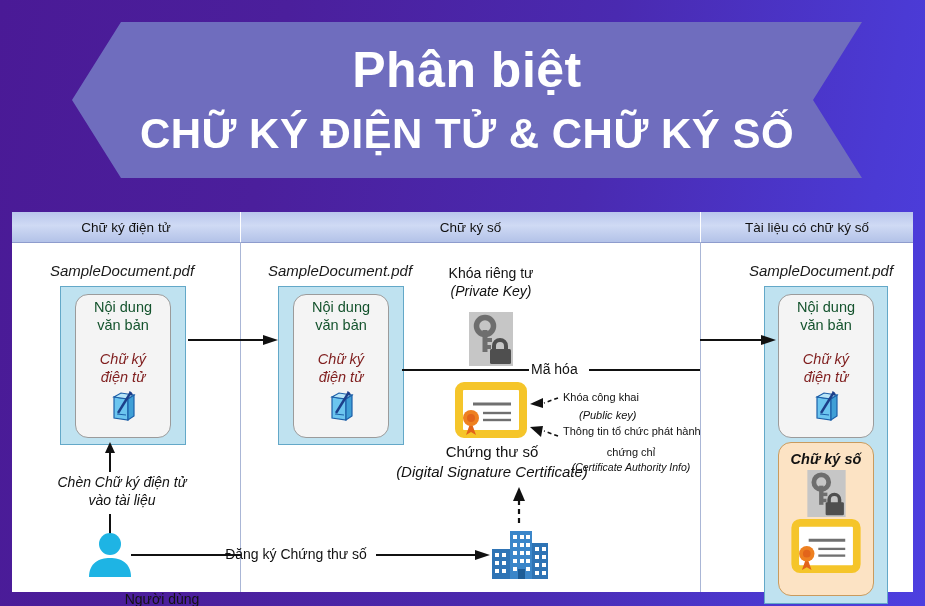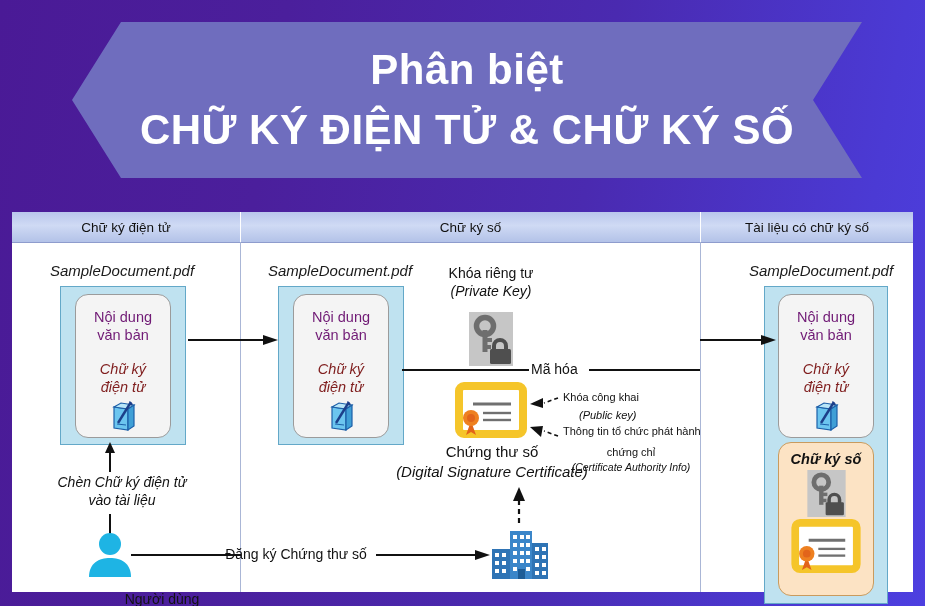--- a/index.html
+++ b/index.html
@@ -10,21 +10,21 @@
     position:relative;
   }
   
   #banner{
     position:absolute;left:72px;top:22px;width:790px;height:156px;
     background:#6f6dbe;
     clip-path:polygon(6.2% 0%,100% 0%,93.8% 50%,100% 100%,6.2% 100%,0% 50%);
     display:flex;flex-direction:column;align-items:center;justify-content:center;
     color:#ffffff;text-align:center;
   }
-  #banner .l1{font-size:42px;font-weight:bold;letter-spacing:.5px;line-height:1;margin-bottom:18px;}
+  #banner .l1{font-size:50px;font-weight:bold;letter-spacing:.5px;line-height:1;margin-bottom:18px;}
   #banner .l2{font-size:42px;font-weight:bold;letter-spacing:.5px;line-height:1;}
   
   #panel{
     position:absolute;left:12px;top:212px;width:901px;height:380px;
     background:#ffffff;
   }
   .colhdr{
     position:absolute;top:0;height:30px;
     background:linear-gradient(to bottom,#b9c6ec 0%,#cfdaf4 45%,#b3c2e8 100%);
     border-bottom:1px solid #8e9ccd;
@@ -38,21 +38,21 @@
     position:absolute;font-style:italic;font-size:15px;color:#1a1a1a;
     white-space:nowrap;
   }
   .doccard{
     position:absolute;background:#bfe2f0;border:1px solid #63a8c8;
   }
   .docinner{
     position:absolute;background:#f4f4f4;border:1px solid #9b9b9b;border-radius:13px;
     display:flex;flex-direction:column;align-items:center;
   }
-  .dtop{font-size:14.5px;color:#701a75;text-align:center;line-height:1.25;margin-top:13px;}
+  .dtop{font-size:14.5px;color:#14532d;text-align:center;line-height:1.25;margin-top:3px;}
   .dsig{font-size:14.5px;font-style:italic;color:#7f1d1d;text-align:center;line-height:1.25;margin-top:16px;}
   
   .lbl{position:absolute;font-size:14px;color:#111;white-space:nowrap;text-align:center;line-height:1.3;}
   .lbl.it{font-style:italic;}
   .lbl.sm{font-size:11px;}
   .lbl.sm2{font-size:10.5px;}
   .lbl.blue{color:#4d7fc1;font-size:14.5px;}
   .ctr{transform:translateX(-50%);}
   
   .dsbox{

